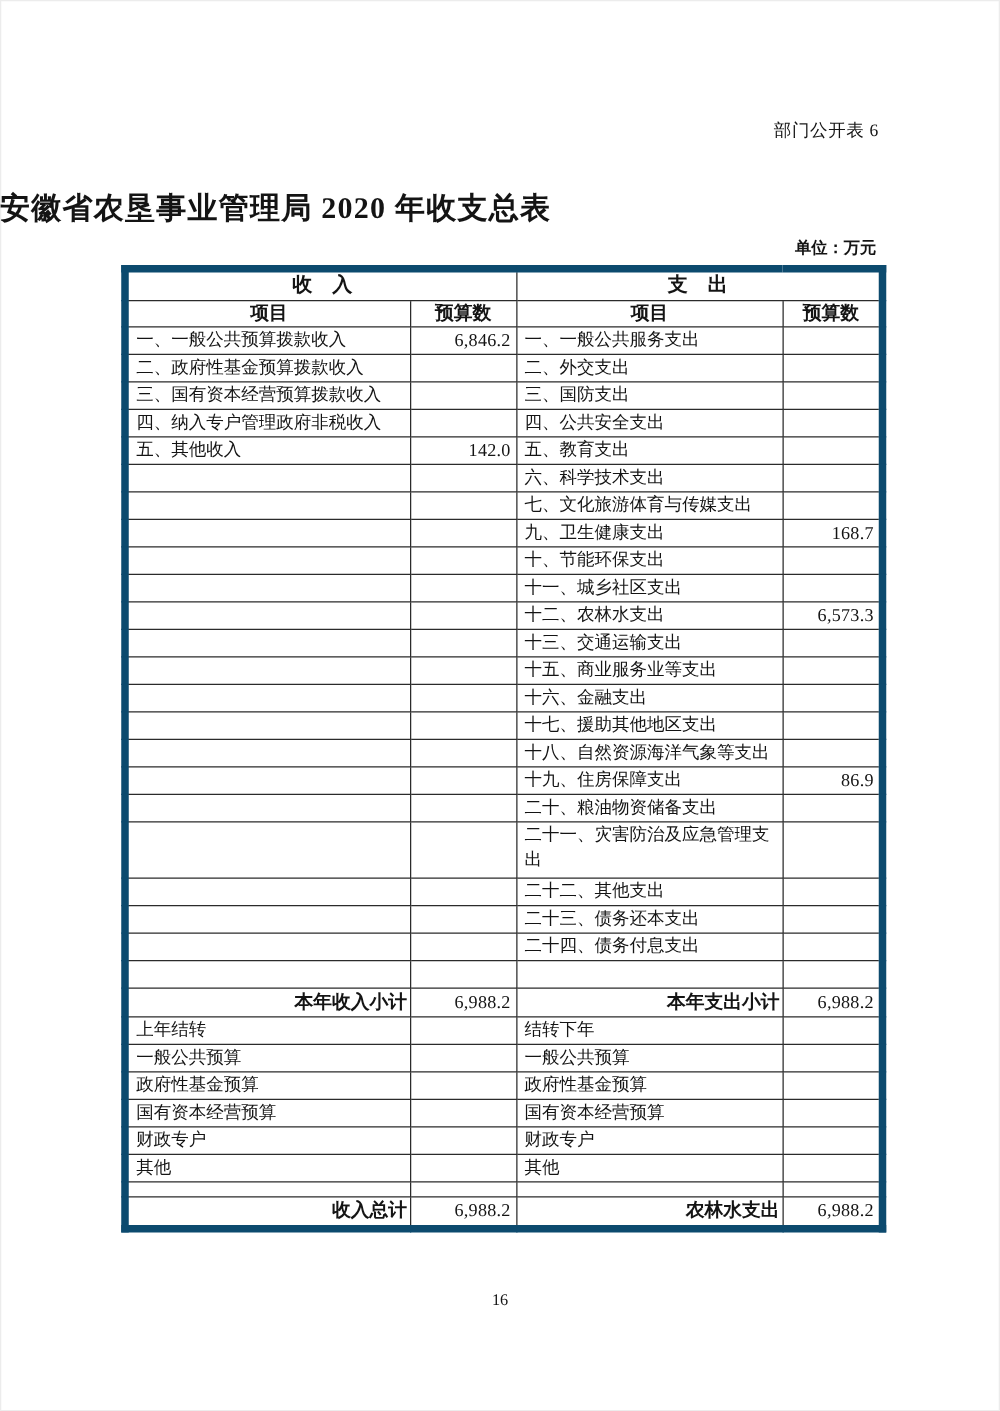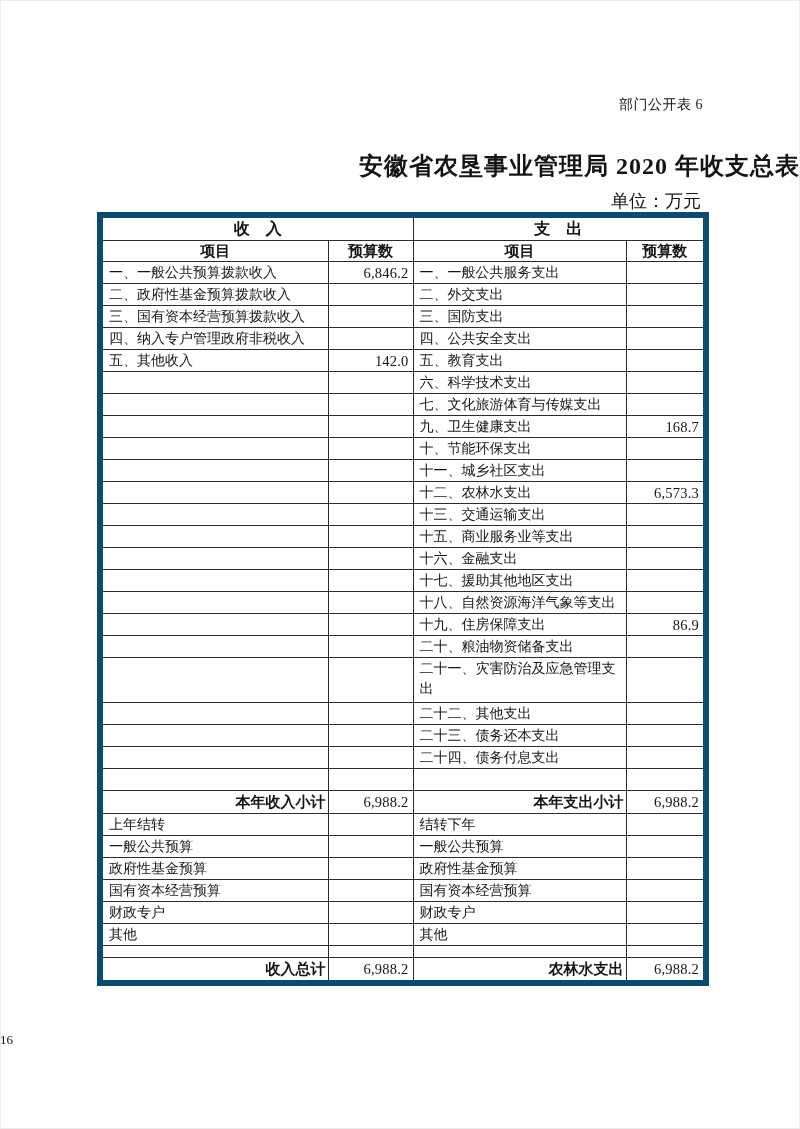--- a/index.html
+++ b/index.html
@@ -4,44 +4,44 @@
 <style>
   html,body{margin:0;padding:0;}
   body{
     width:800px;height:1129px;background:#ffffff;position:relative;
     font-family:"Liberation Serif","DejaVu Serif",serif;color:#141414;
     overflow:hidden;
   }
   .page{position:absolute;inset:0;background:#fff;box-shadow:inset 0 0 0 1px #ececec;}
   .corner{position:absolute;top:96px;right:97px;font-size:14px;letter-spacing:0.5px;margin-left:40px;}
   .title{
-    position:absolute;top:150px;left:0;width:100%;margin:0;text-align:right;
+    position:absolute;top:150px;left:0;width:100%;margin:0;text-align:left;
     font-size:24px;font-weight:bold;letter-spacing:1px;
   }
-  .unit{position:absolute;top:189px;right:99px;font-size:18px;}
+  .unit{position:absolute;top:189px;right:99px;font-size:13px;font-weight:bold;}
   table.budget{
     position:absolute;left:97px;top:212px;width:606px;
     border-collapse:collapse;table-layout:fixed;
     border:6px solid #0c4a6e;
   }
   .budget th,.budget td{
     border:1px solid #2b2b2b;padding:0;overflow:hidden;
     font-size:14px;line-height:20px;vertical-align:middle;
     white-space:normal;word-break:break-all;
   }
   th.sec{height:22px;font-size:16px;font-weight:bold;text-align:center;}
   th.ch{height:20px;font-size:15px;font-weight:bold;text-align:center;}
   td.it{text-align:left;padding:0 2px 0 6px;height:21px;}
   td.val{text-align:right;padding:0 4px 0 2px;height:21px;font-size:14.5px;letter-spacing:0.2px;}
   tr.tall td{height:43px;}
   tr.tall td.it{vertical-align:top;padding-top:1px;}
   tr.sum td.lab{text-align:right;font-weight:bold;font-size:15px;height:22px;padding:0 2px;}
   tr.carry td.it.ind{}
   tr.spacer td{height:11px;}
-  .pageno{position:absolute;top:1032px;left:0;width:100%;text-align:left;font-size:13px;}
+  .pageno{position:absolute;top:1032px;left:0;width:100%;text-align:center;font-size:13px;}
 </style>
 </head>
 <body>
 
 <div class="page">
 
   <div class="corner">部门公开表 6</div>
   <h1 class="title">安徽省农垦事业管理局 2020 年收支总表</h1>
   <div class="unit">单位：万元</div>
 

